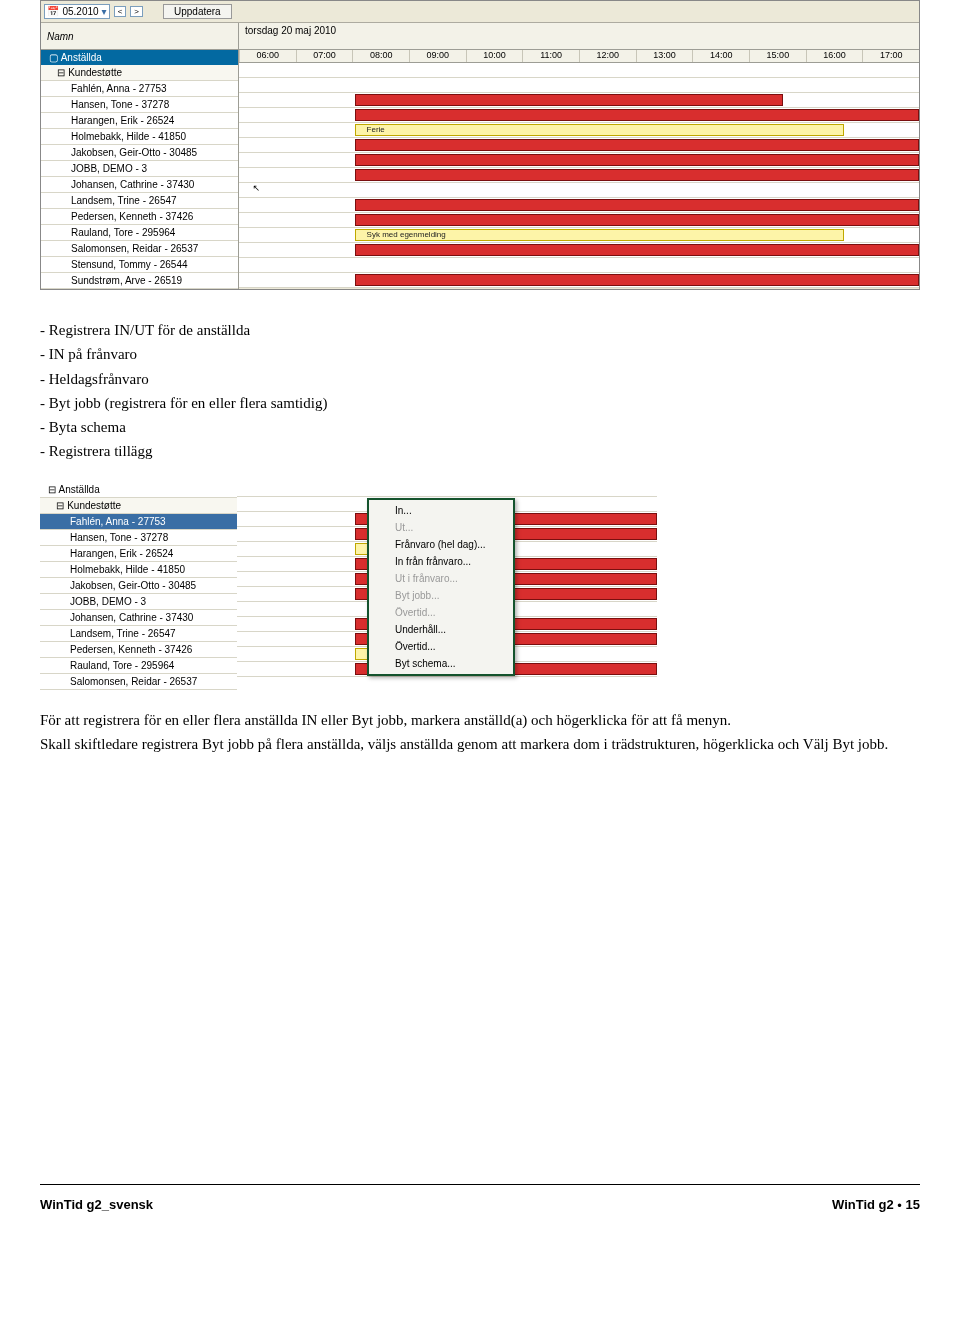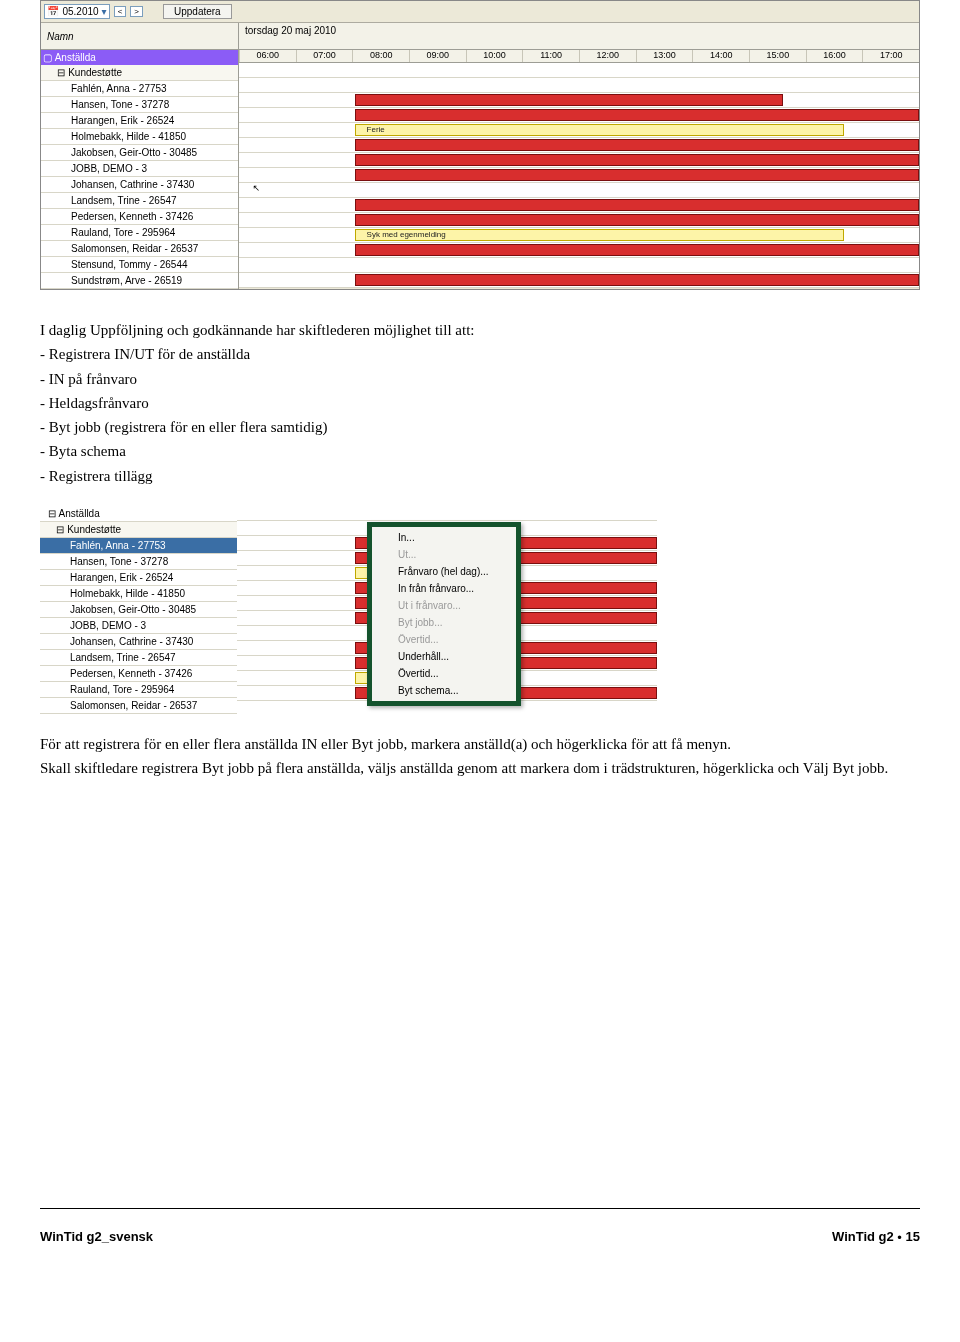--- a/index.html
+++ b/index.html
@@ -53,23 +53,23 @@
     background: #f3f2e8;
     border-bottom: 1px solid #9d9d95;
     padding: 2px 6px;
     font-size: 10px;
     height: 22px;
     display: flex;
     align-items: center;
     font-style: italic;
   }
   .tree-header {
-    background: #8b5cf6;
+    background: #0369a1;
     color: #fff;
-    padding: 2px 2px;
+    padding: 2px 8px;
     font-size: 10px;
   }
   .tree-group {
     background: #f8f7f0;
     padding: 2px 6px 2px 16px;
     font-size: 10px;
     border-bottom: 1px solid #d8d6c8;
   }
   .tree-item {
     background: #fff;
@@ -133,36 +133,36 @@
   }
   .grid-row2 {
     height: 14px; border-bottom: 1px solid #d8d6c8;
     position: relative; background: #fff;
   }
   .ctx-menu {
     position: absolute;
     left: 130px; top: 16px;
     width: 140px;
     background: #f4f4f0;
-    border: 5px solid #14532d;
+    border: 2px solid #14532d;
     box-shadow: 2px 2px 4px rgba(0,0,0,0.3);
     padding: 2px;
   }
   .ctx-item {
     padding: 3px 10px 3px 24px;
     font-size: 10px;
   }
   .ctx-item.disabled { color: #999; }
 
   .footer {
     display: flex;
     justify-content: space-between;
     border-top: 1px solid #000;
     margin-top: 430px;
-    padding-top: 20px;
+    padding-top: 12px;
     font-size: 13px;
     font-weight: bold;
   }
   .footer-right { font-weight: normal; }
   .footer-right .pg { font-weight: bold; }
   .bullet { font-family: Arial; vertical-align: middle; }
 </style>
 </head>
 <body>
 
@@ -253,21 +253,20 @@
           <div class="grid-row"></div>
           <div class="grid-row">
               <div class="bar-red" style="left:17%;right:0%;"></div>
             </div>
         </div>
       </div>
     </div>
   </div>
 
   <div class="body-text">
-    <p>I daglig Uppföljning och godkännande har skiftlederen möjlighet till att:</p>
     <p>- Registrera IN/UT för de anställda</p>
     <p>- IN  på frånvaro</p>
     <p>- Heldagsfrånvaro</p>
     <p>- Byt jobb (registrera för en eller flera samtidig)</p>
     <p>- Byta schema</p>
     <p>- Registrera tillägg</p>
   </div>
 
   <div class="ss2">
     <div class="ss2-body">

